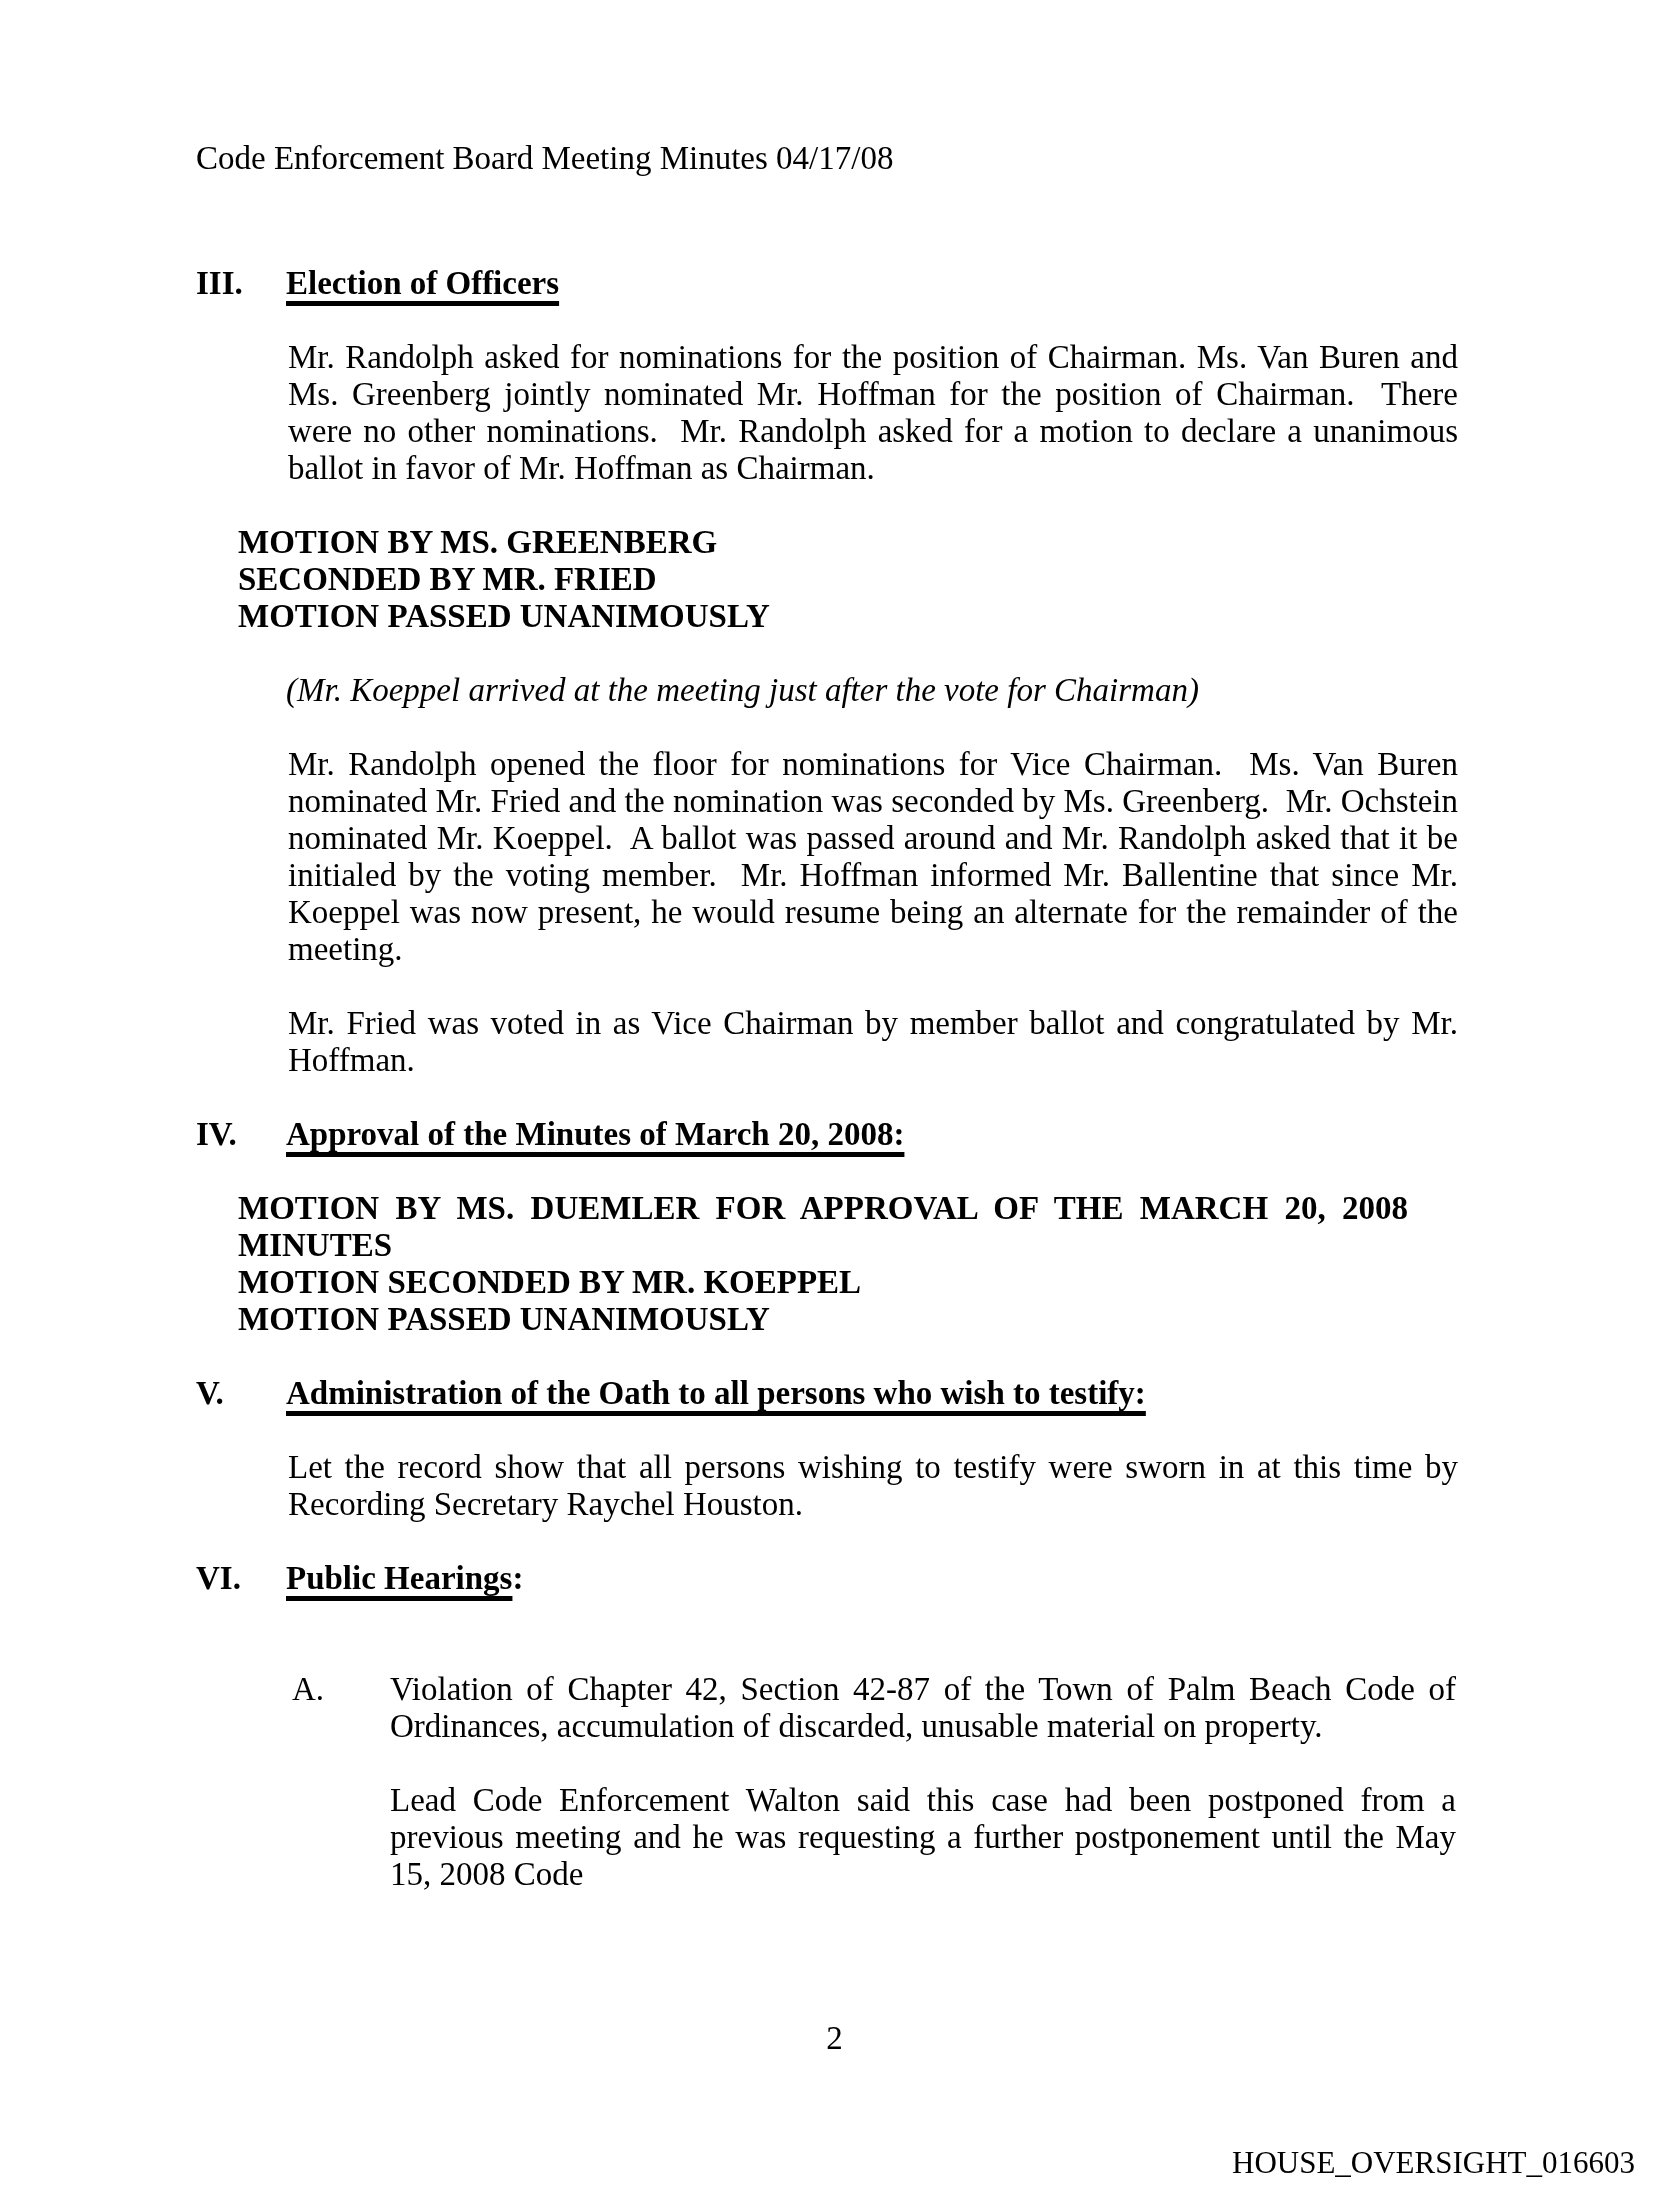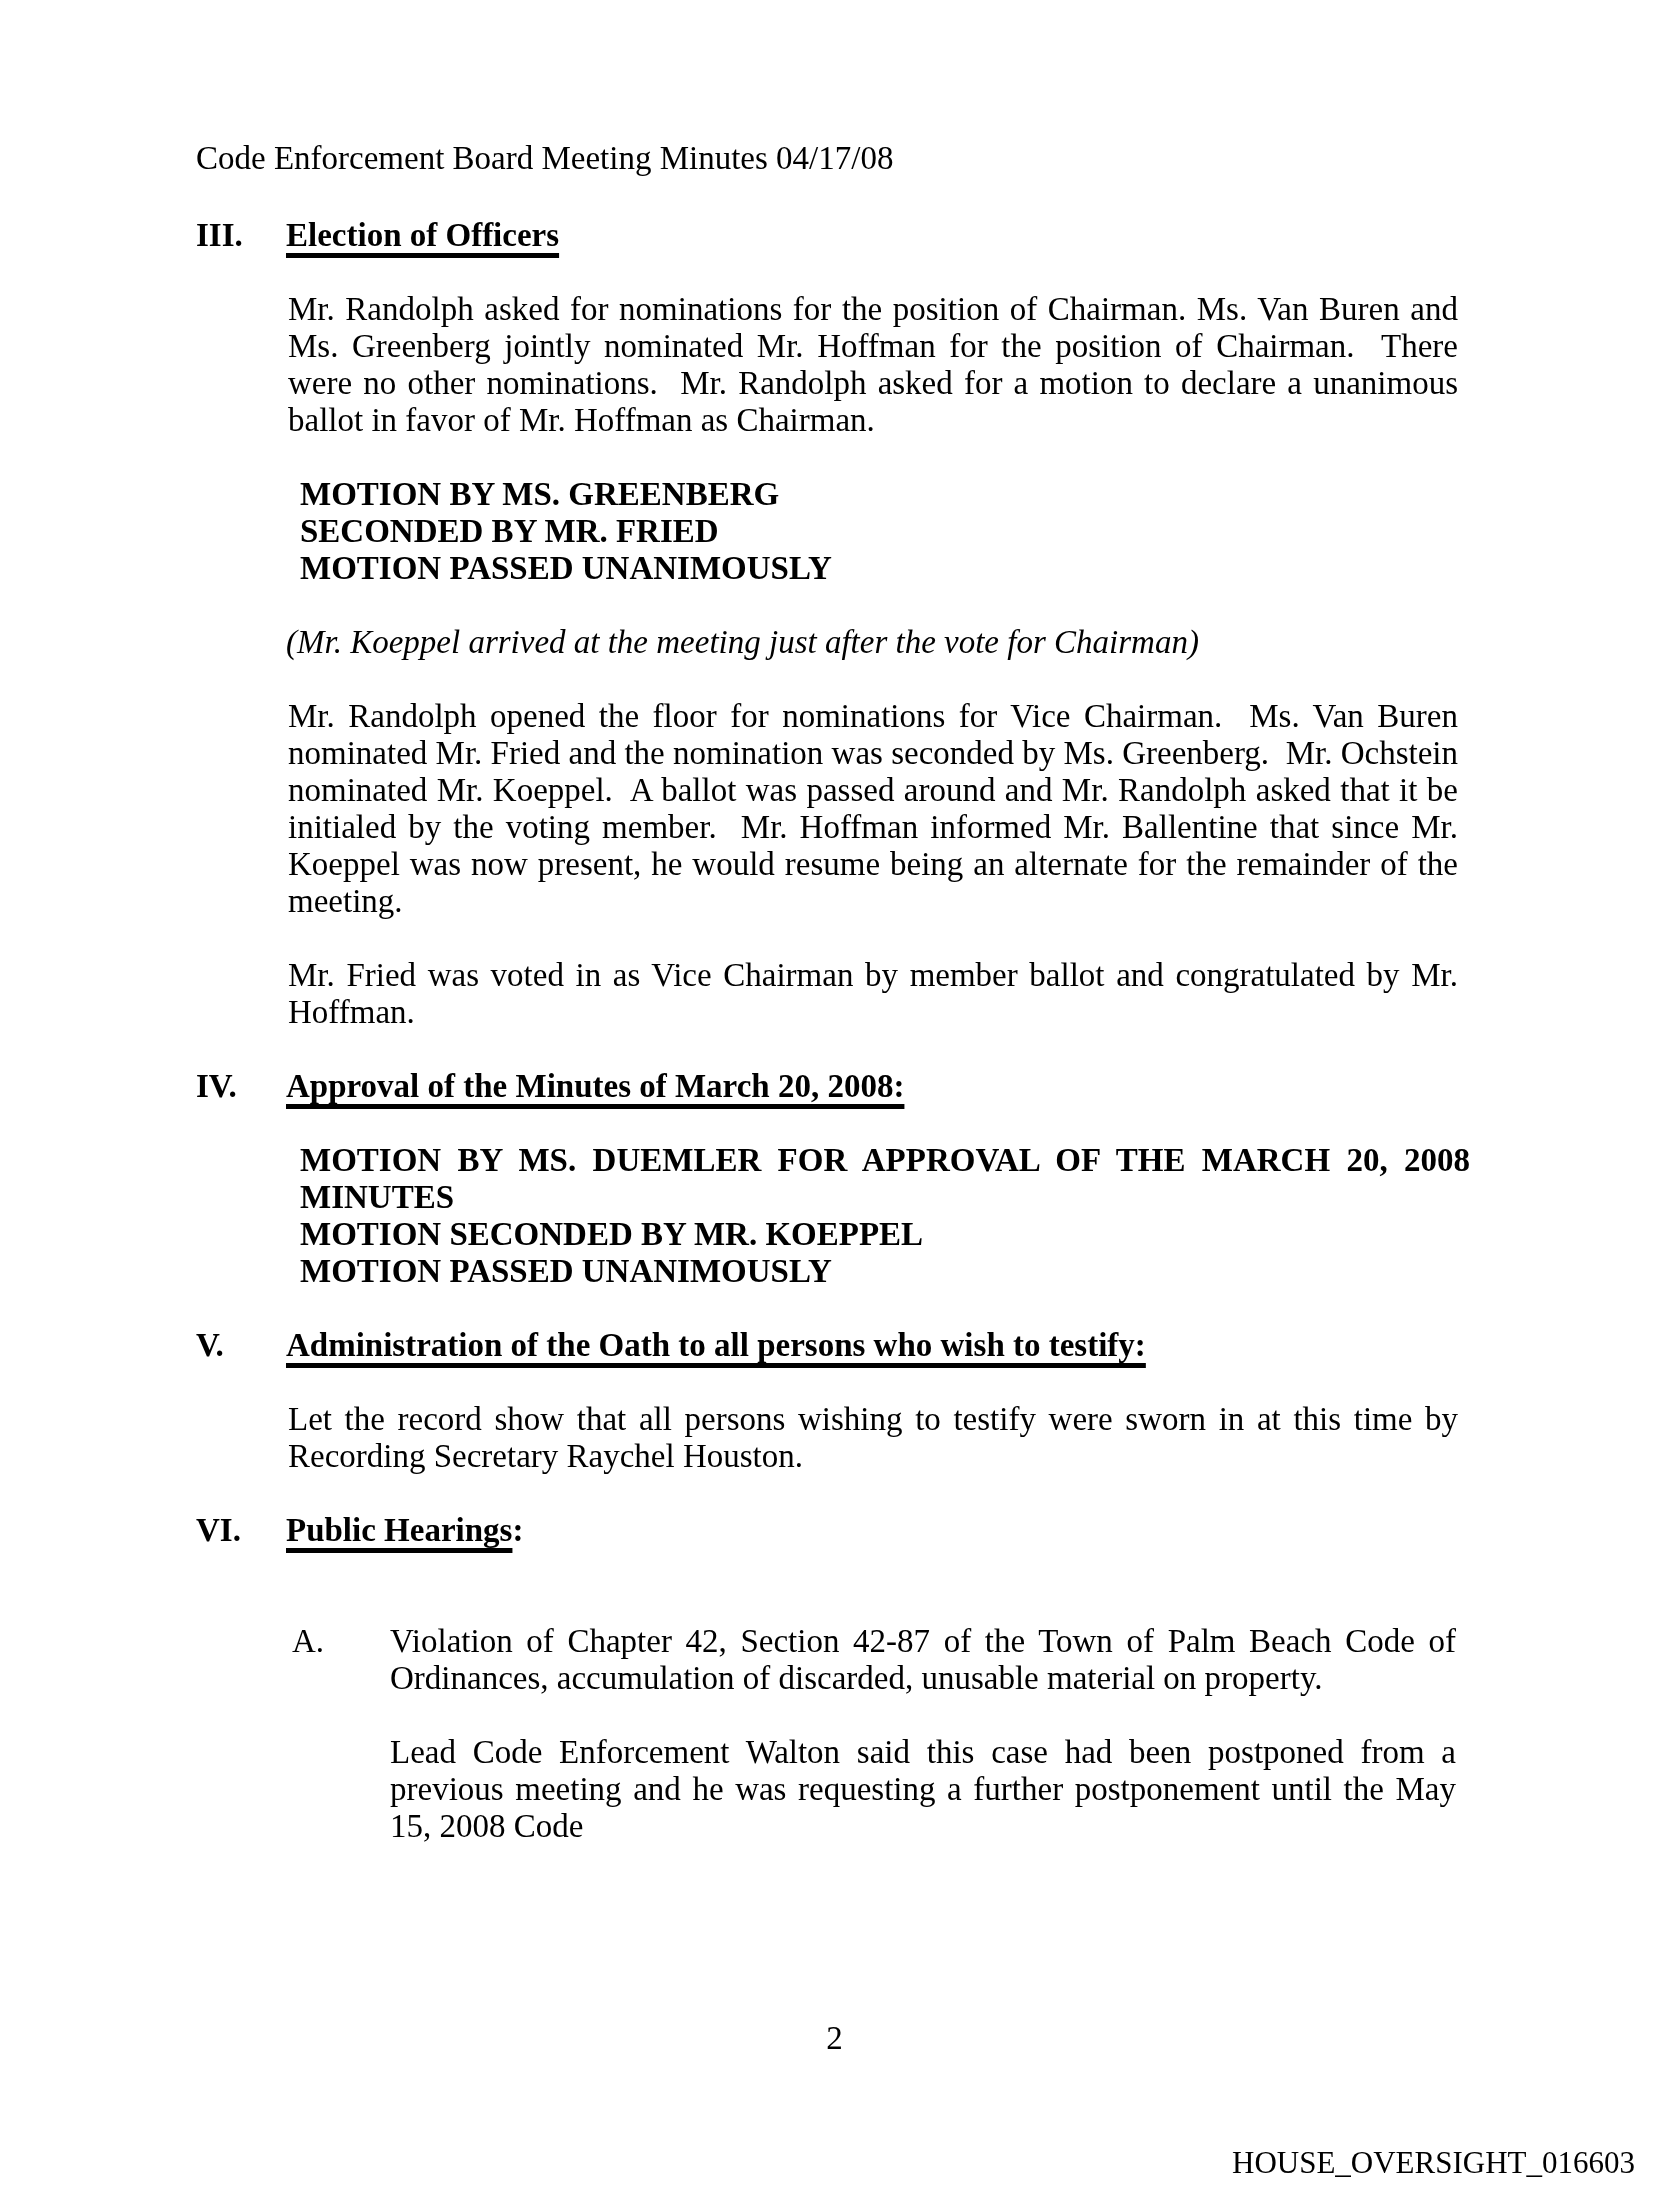--- a/index.html
+++ b/index.html
@@ -34,36 +34,36 @@
     text-underline-offset: 6.5px;
   }
   .sec-colon { font-weight: bold; }
 
   .para {
     margin-left: 92px;
     width: 1170px;
     text-align: justify;
     white-space: pre-wrap;
   }
-  .motion-block { margin-left: 104px; width: 1170px; font-weight: bold; font-family: Liberation Serif, serif; }
+  .motion-block { margin-left: 42px; width: 1170px; font-weight: bold; font-family: Liberation Serif, serif; }
   .force-just { text-align: justify; text-align-last: justify; }
   .note-line { margin-left: 90px; font-style: italic; }
 
   
   .case { position: relative; margin-left: 194px; width: 1066px; }
   .case-letter { position: absolute; left: -98px; top: 0; }
   .case-heading {
     text-decoration: underline;
     text-decoration-thickness: 3.3px;
     text-underline-offset: 5.9px;
   }
   .case-body { text-align: justify; white-space: pre-wrap; }
 
   .mt1 { margin-top: 37px; }     
-  .mt-sec { margin-top: 40px; } 
+  .mt-sec { margin-top: 88px; } 
   .mt2 { margin-top: 74px; }    
 
   .page-number {
     position: absolute;
     left: 0; right: 0;
     top: 2020px;
     text-align: center;
   }
   .bates-footer {
     position: absolute;

